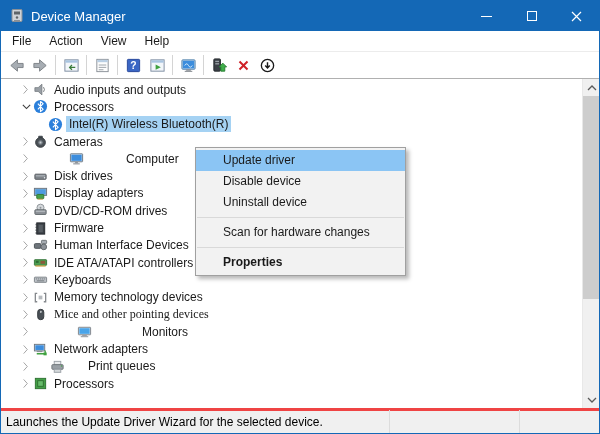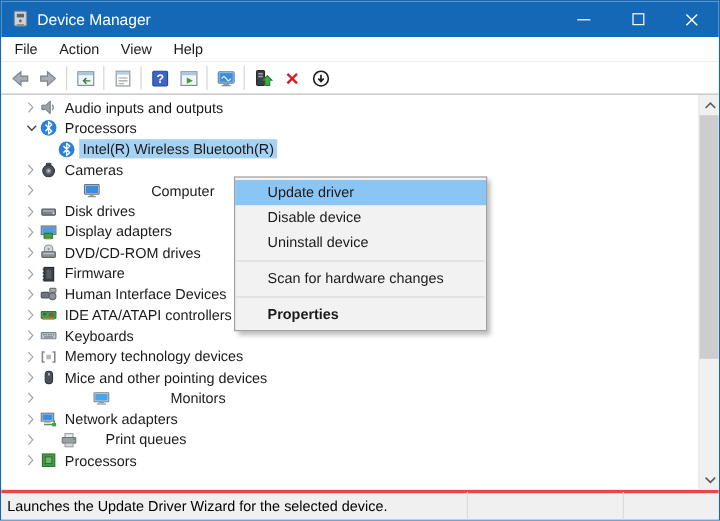--- a/index.html
+++ b/index.html
@@ -386,21 +386,21 @@
             </svg>
           </span>
           <span class="t-icon">
             <svg width="15" height="15" viewBox="0 0 16 16">
               <path d="M4.5 3.5 H2.5 V12.5 H4.5 M11.5 3.5 H13.5 V12.5 H11.5" fill="none" stroke="#85898d" stroke-width="1.4"></path>
               <rect x="6" y="6" width="4" height="4" fill="#b5b9bd"></rect>
             </svg>
           </span>
           <span class="t-label">Memory technology devices</span>
         </div>
-        <div class="tree-row" style="padding-left: 19px;">
+        <div class="tree-row" style="padding-left: 19px; font-family: Liberation Serif, serif;">
           <span class="chev">
             <svg width="13" height="13" viewBox="0 0 16 16">
               <path d="M4.5 3 L9 8 L4.5 13" stroke="#9b9b9b" stroke-width="1.1" fill="none"></path>
             </svg>
           </span>
           <span class="t-icon">
             <svg width="15" height="15" viewBox="0 0 16 16">
               <rect x="5" y="2.5" width="6.5" height="11" rx="3" fill="#4a5056" stroke="#32373c"></rect>
               <rect x="7.7" y="4" width="1.3" height="2.4" rx=".6" fill="#d4d8db"></rect>
             </svg>

